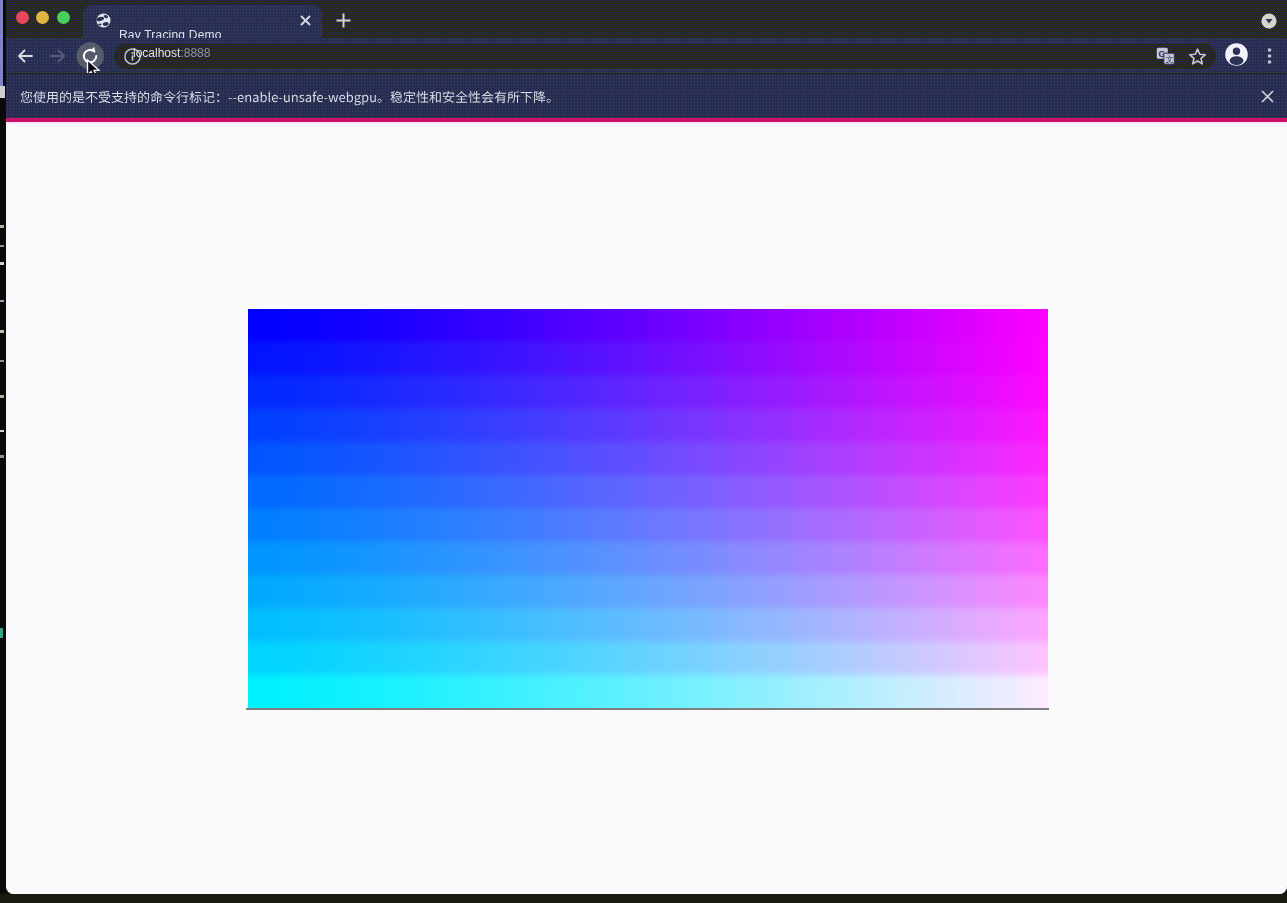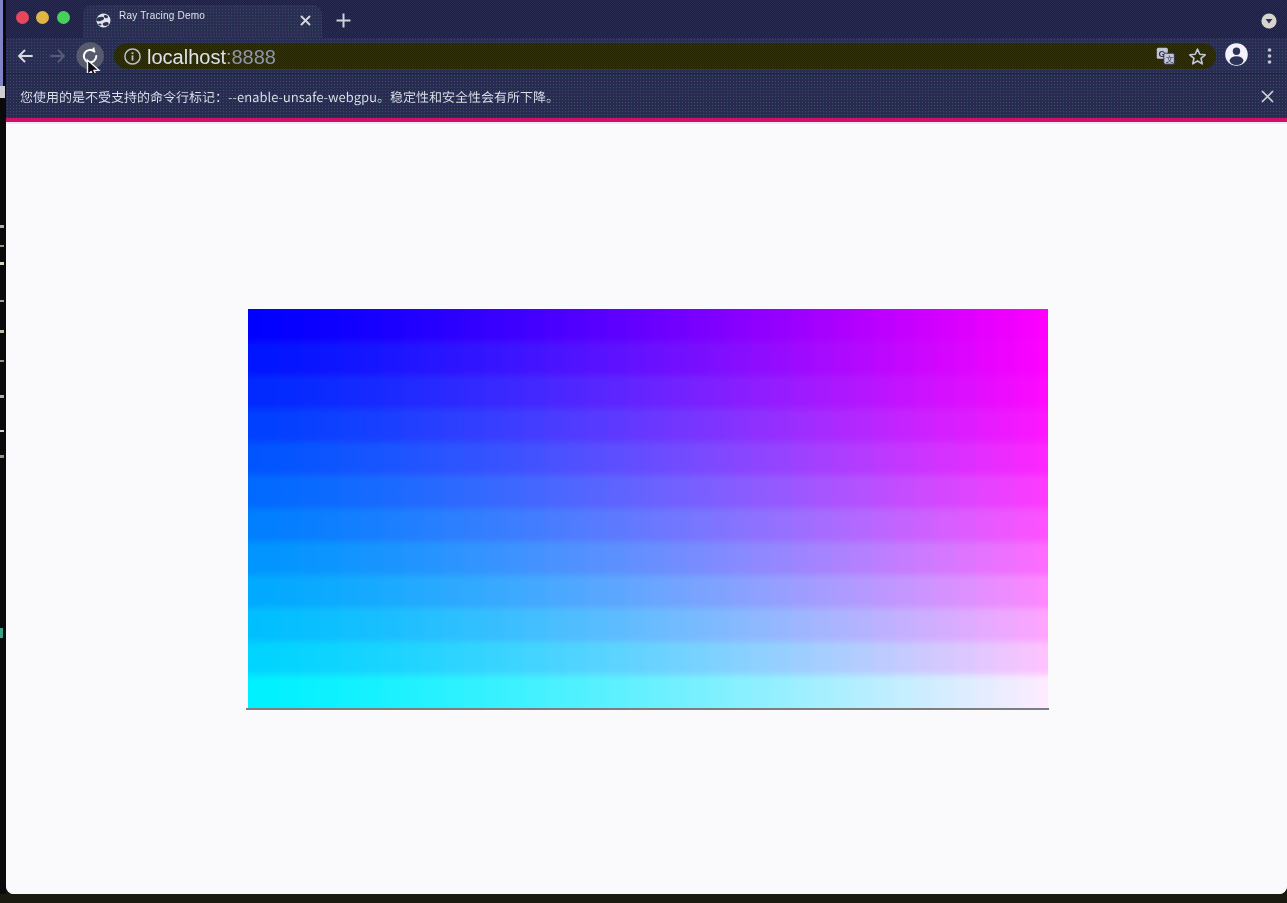--- a/index.html
+++ b/index.html
@@ -5,31 +5,31 @@
 html,body{margin:0;padding:0}
 body{width:1287px;height:903px;background:#1b1a10;overflow:hidden;position:relative;font-family:"Liberation Sans",sans-serif;-webkit-font-smoothing:antialiased}
 #leftstrip{position:absolute;left:0;top:0;width:6px;height:894px;background:#0a0a0c}
 #leftviolet{position:absolute;left:0;top:0;width:3px;height:86px;background:#8084c6}
 #leftblob{position:absolute;left:0;top:86px;width:5px;height:12px;background:#cfcfd2}
 .speck{position:absolute;width:4px;background:#97a68b}
 #win{position:absolute;left:6px;top:0;width:1281px;height:894px;border-radius:0 0 8px 8px;overflow:hidden;background:#fafafd}
 #tabstrip{position:absolute;left:0;top:0;width:100%;height:38px;background:repeating-conic-gradient(#252600 0% 25%,#2b2d52 0% 50%);background-size:2px 2px}
 .tl{position:absolute;top:11px;width:13px;height:13px;border-radius:50%}
 #tab{position:absolute;left:77px;top:5px;width:239px;height:33px;background-color:#2b2d55;background-image:radial-gradient(circle 0.8px at 1.2px 1.2px,#2d5356 70%,rgba(0,0,0,0)71%);background-size:3px 3px;border-radius:9px 9px 0 0}
-#tabtitle{position:absolute;left:113px;top:10px;font-size:10px;color:#dfe2ea;letter-spacing:0.2px}
+#tabtitle{position:absolute;left:113px;top:28px;font-size:12px;color:#dfe2ea;letter-spacing:0.2px}
 #toolbar{position:absolute;left:0;top:38px;width:100%;height:36px;background-color:#2a2c55;background-image:radial-gradient(circle 0.8px at 1.2px 1.2px,#2d5356 70%,rgba(0,0,0,0)71%);background-size:3px 3px}
 #sepline{position:absolute;left:0;top:73px;width:100%;height:1px;background:#28260f}
 #infobar{position:absolute;left:0;top:74px;width:100%;height:45px;background-color:#292b53;background-image:radial-gradient(circle 0.8px at 1.2px 1.2px,#2d5356 70%,rgba(0,0,0,0)71%);background-size:3px 3px}
 #magenta{position:absolute;left:0;top:118px;width:100%;height:3.5px;background:#cc1166}
 #fringe{position:absolute;left:0;top:121.5px;width:100%;height:2px;background:#f5e7f7}
 #content{position:absolute;left:0;top:123.5px;width:100%;height:770.5px;background:#fafafd}
 #canvas{position:absolute;left:242px;top:185.5px;width:800px;height:399px;overflow:hidden}
 #canvasline{position:absolute;left:240px;top:584.5px;width:803px;height:2px;background:#7e7e7e}
 #urlpill{position:absolute;left:108px;top:4.5px;width:1102px;height:26.5px;border-radius:13.5px;background:repeating-conic-gradient(#252600 0% 25%,#282b4e 0% 50%);background-size:2px 2px}
-#urltext{position:absolute;left:141px;top:8px;font-size:20px;color:#dfe2ea}
+#urltext{position:absolute;left:127px;top:8px;font-size:12px;color:#dfe2ea}
 #urltext .port{color:#8f94a8}
 svg{position:absolute;overflow:visible}
 </style>
 </head>
 <body>
 <div id="leftstrip">
   <div id="leftviolet"></div>
   <div id="leftblob"></div>
   <div class="speck" style="top:225px;height:3px;background:#aab79e;left:0"></div>
   <div class="speck" style="top:245px;height:2px;background:#8a9a7a;left:0"></div>

